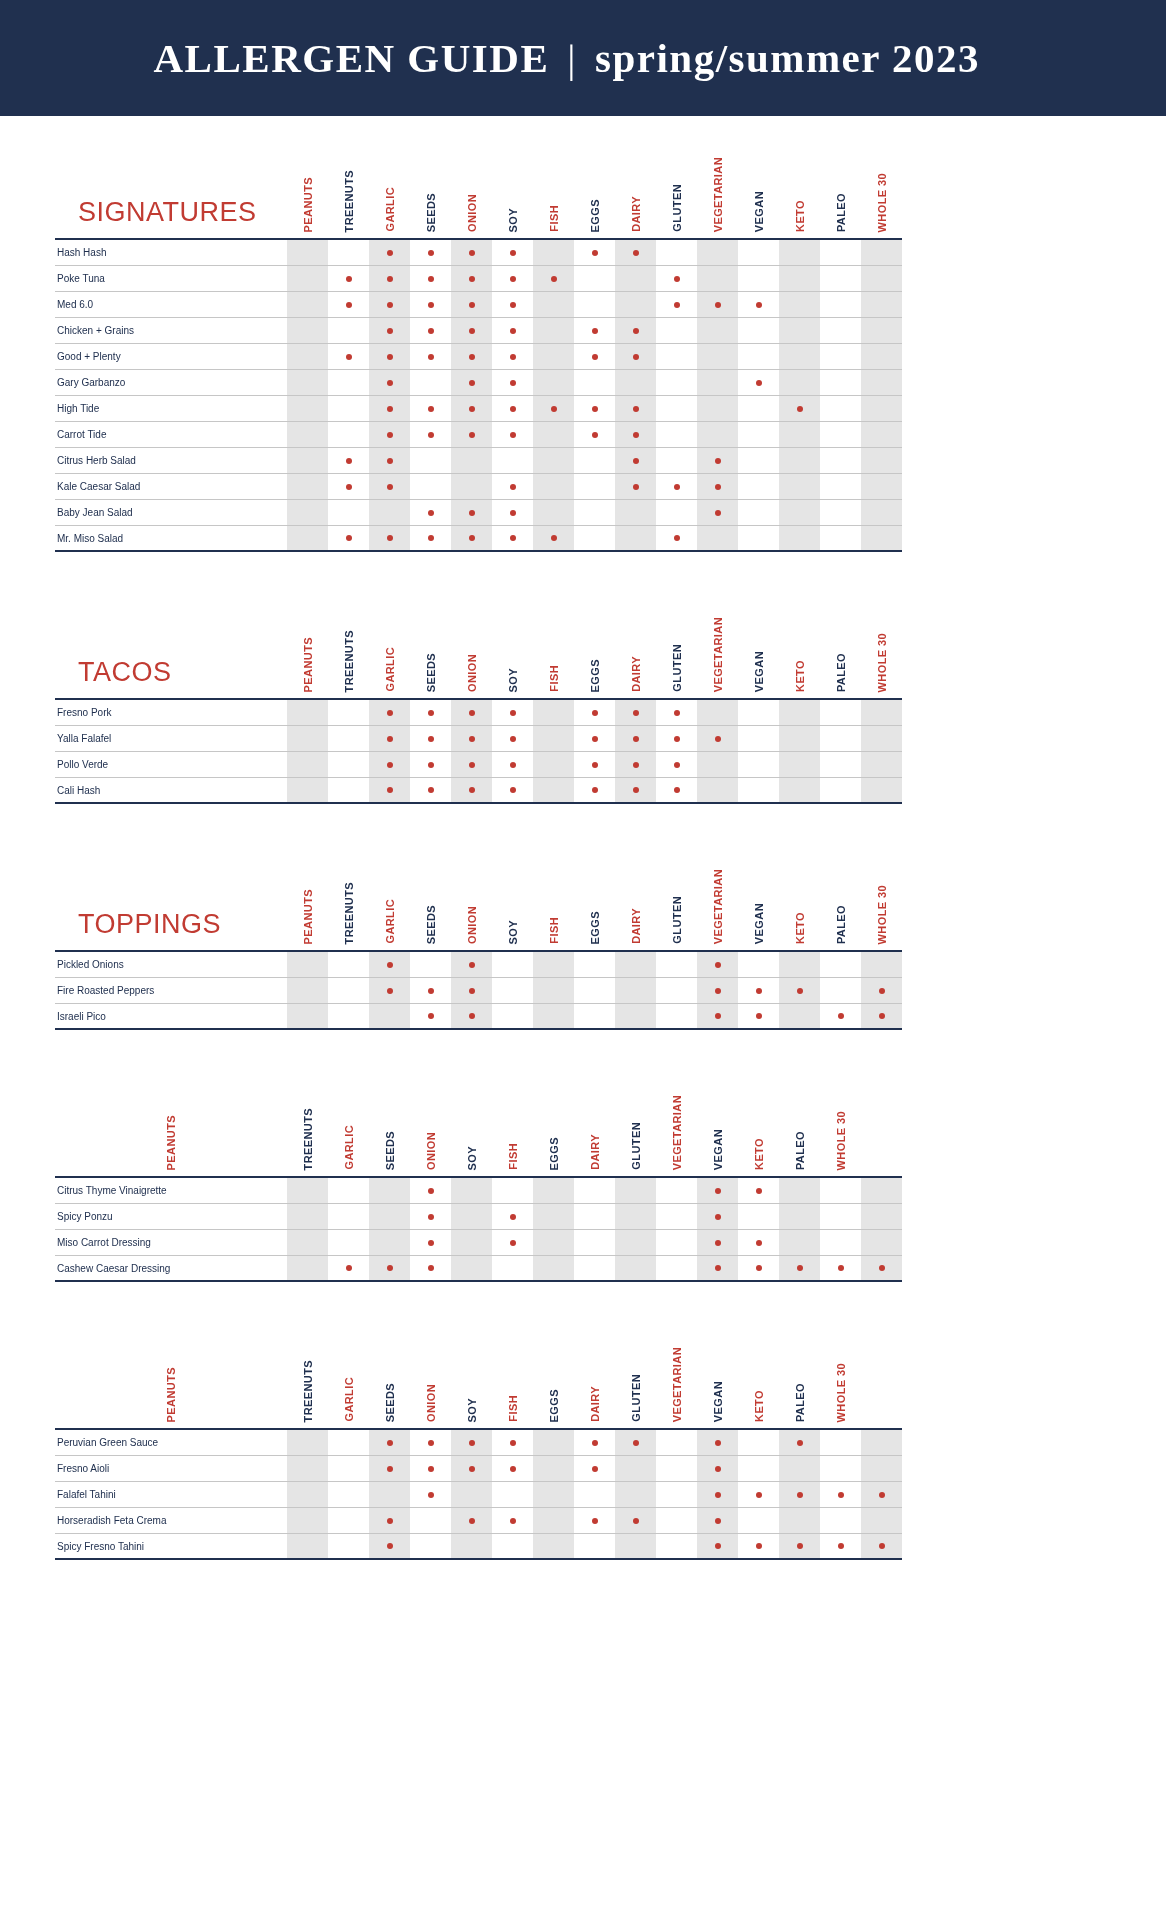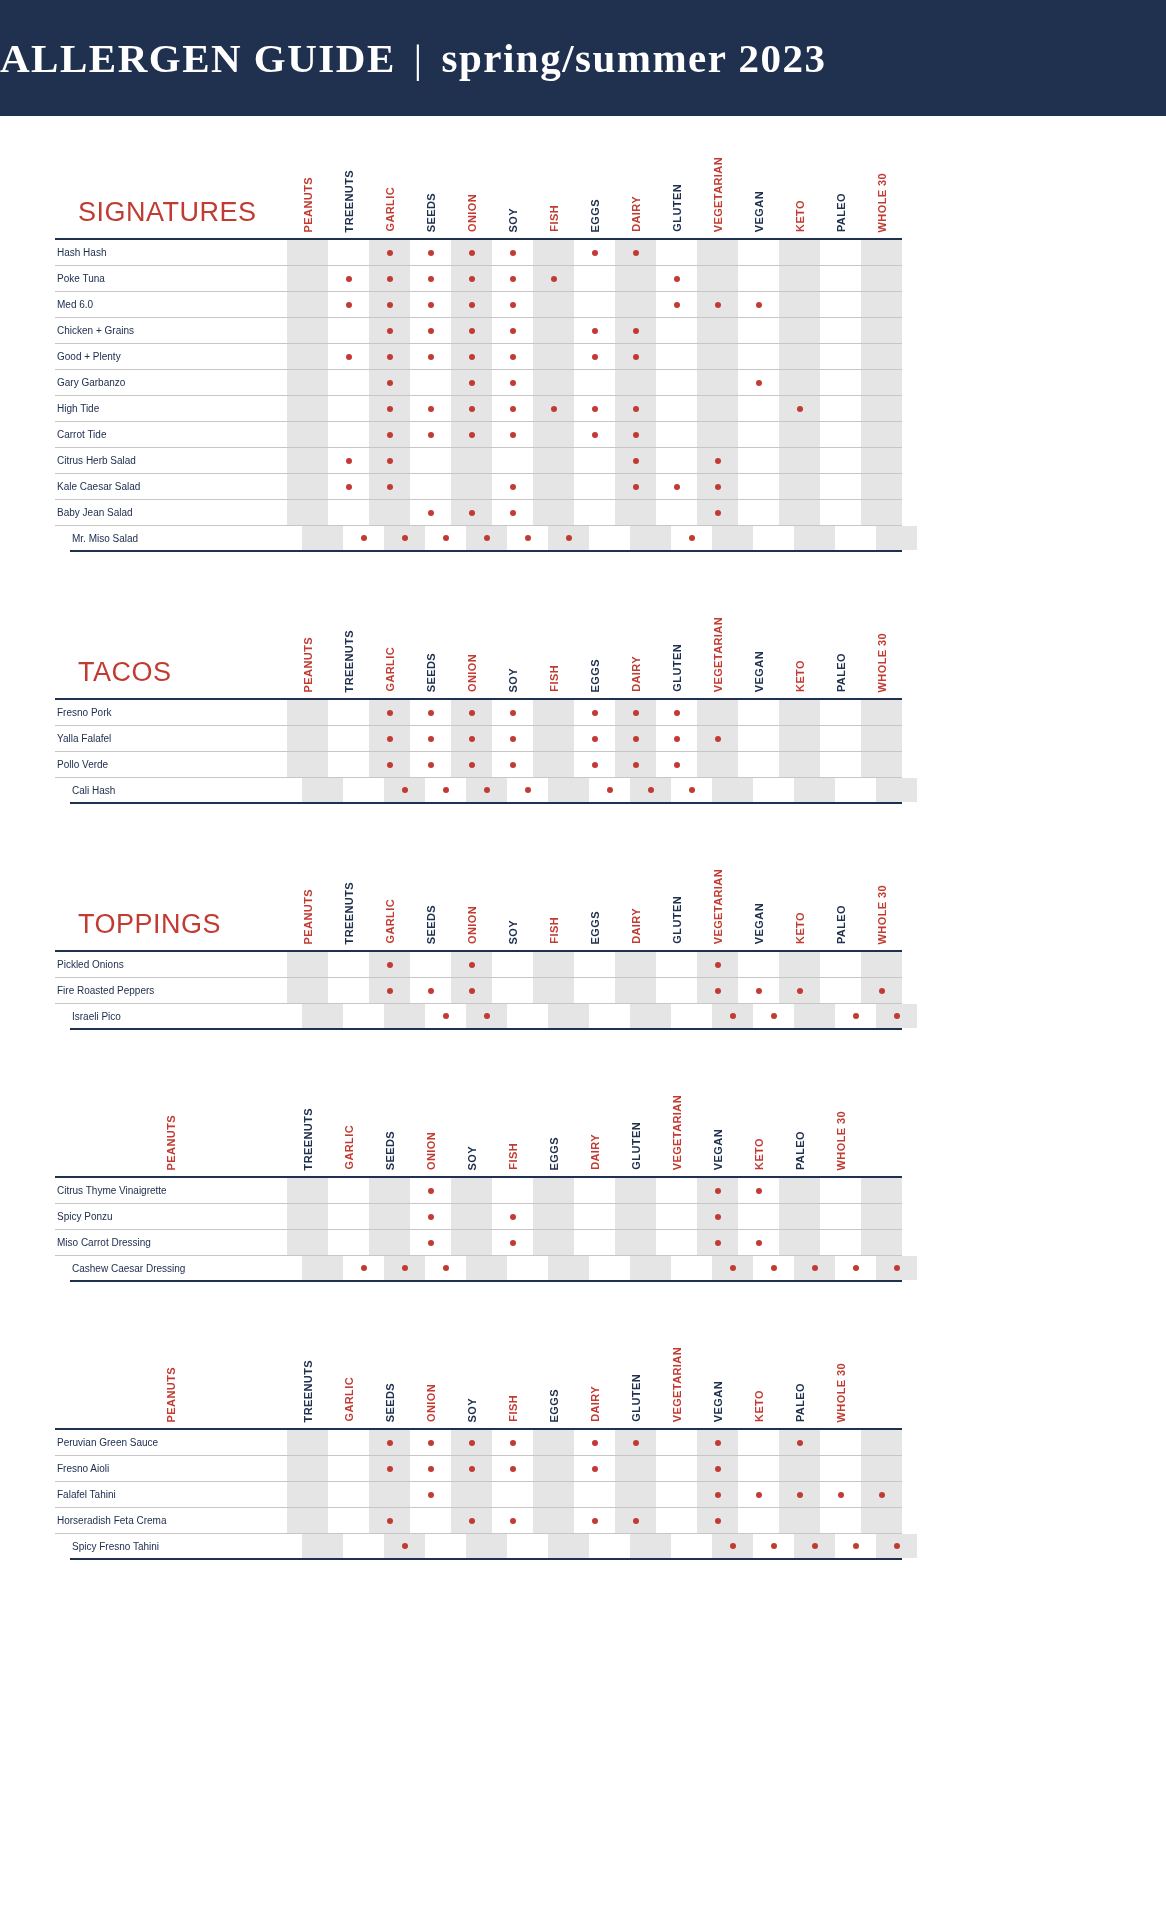--- a/index.html
+++ b/index.html
@@ -18,21 +18,21 @@
     color:var(--navy);
   }
   .banner{
     background:var(--navy);
     height:116px;
     display:flex;
     align-items:center;
   }
   .banner h1{
     width:980px;
-    text-align:left;
+    text-align:right;
     color:#ffffff;
     font-family:"Liberation Serif", serif;
     font-size:41px;
     font-weight:700;
     letter-spacing:1.5px;
     white-space:nowrap;
   }
   .banner .sep{
     margin:0 18px;
     font-weight:400;
@@ -77,21 +77,21 @@
     letter-spacing:0.4px;
     color:var(--navy);
     white-space:nowrap;
   }
   .col-head.accent .rot{color:var(--red);}
   .body-row{
     height:26px;
     border-bottom:1px solid var(--divider);
     align-items:center;
   }
-  .body-row.last{border-bottom:2px solid var(--navy);margin-left:15px;}
+  .body-row.last{border-bottom:2px solid var(--navy);}
   .row-label{
     font-size:10px;
     color:var(--navy);
     padding-left:2px;
     white-space:nowrap;
   }
   .cell{
     height:100%;
     display:flex;
     align-items:center;

